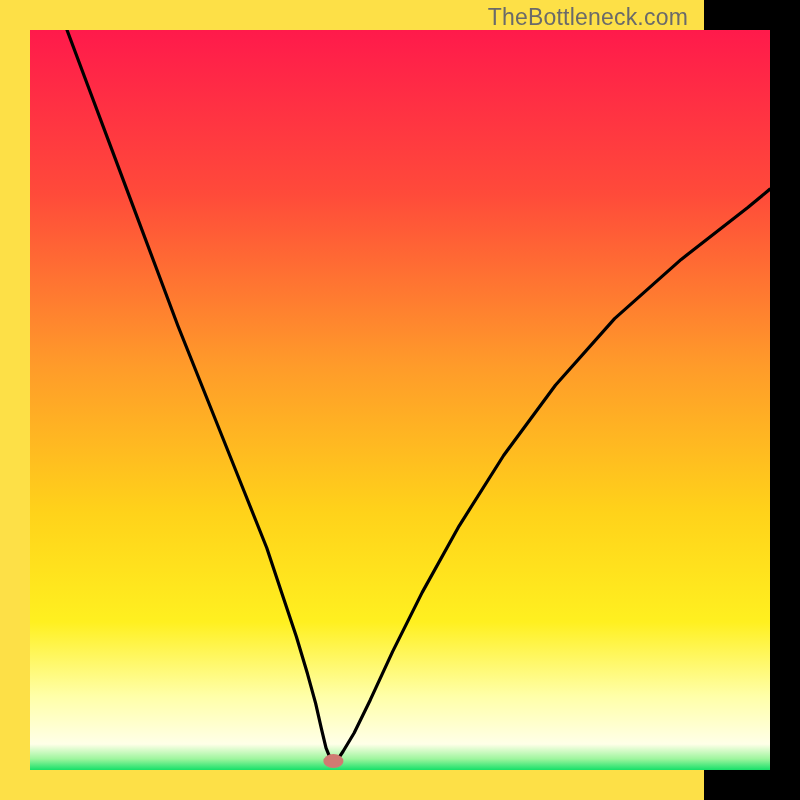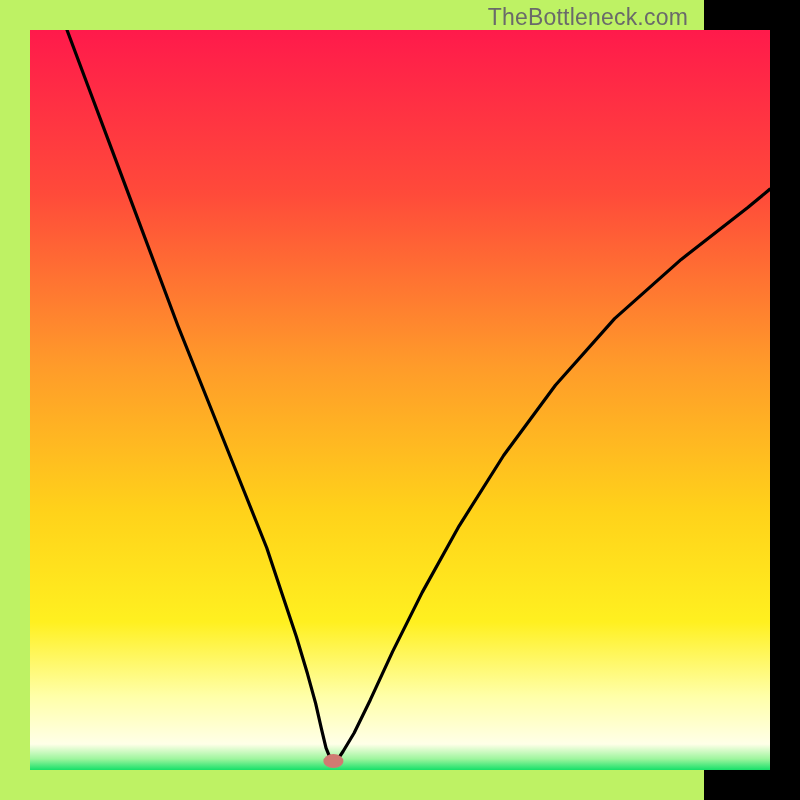--- a/index.html
+++ b/index.html
@@ -10,21 +10,21 @@
     overflow: hidden;
     background: #000;
     font-family: Arial, Helvetica, sans-serif;
   }
   .frame {
     position: absolute;
     left: 0;
     top: 0;
     width: 704px;
     height: 800px;
-    background: #bef264;
+    background: #fde047;
   }
   .plot {
     position: absolute;
     left: 30px;
     top: 30px;
     width: 740px;
     height: 740px;
   }
   .watermark {
     position: absolute;

